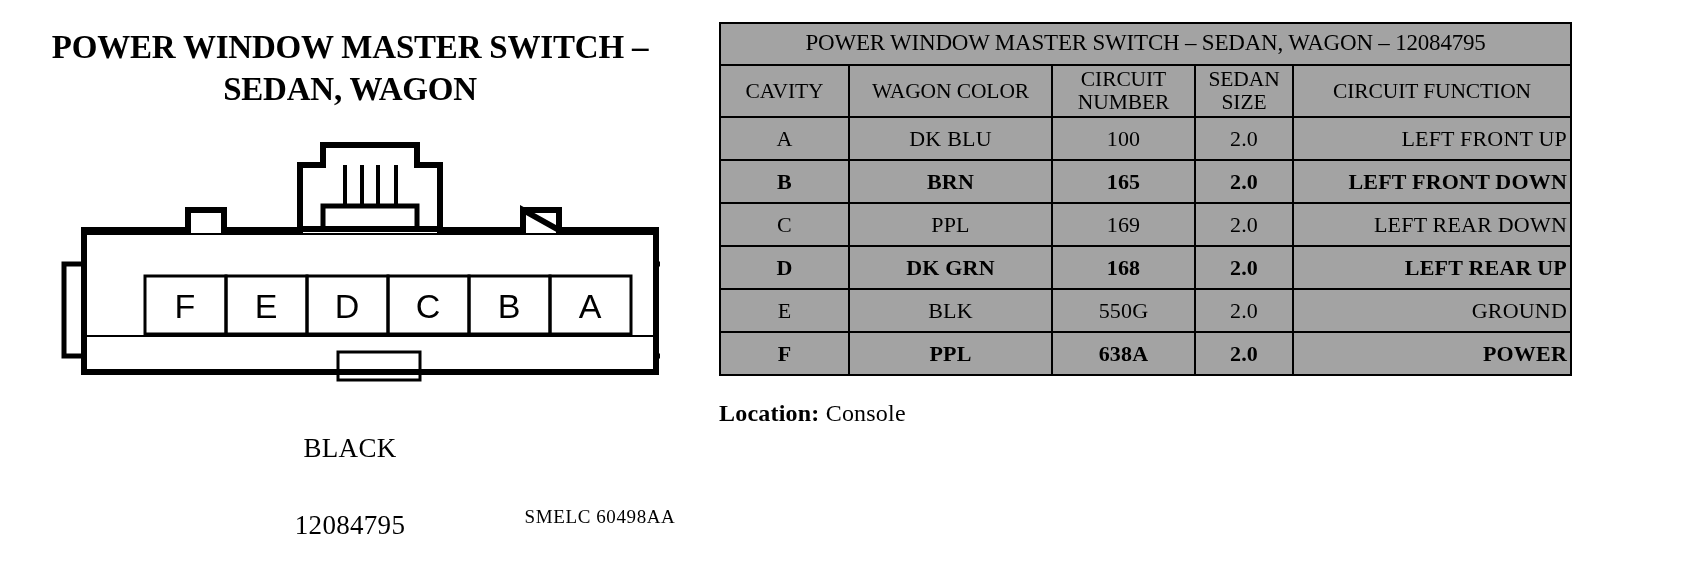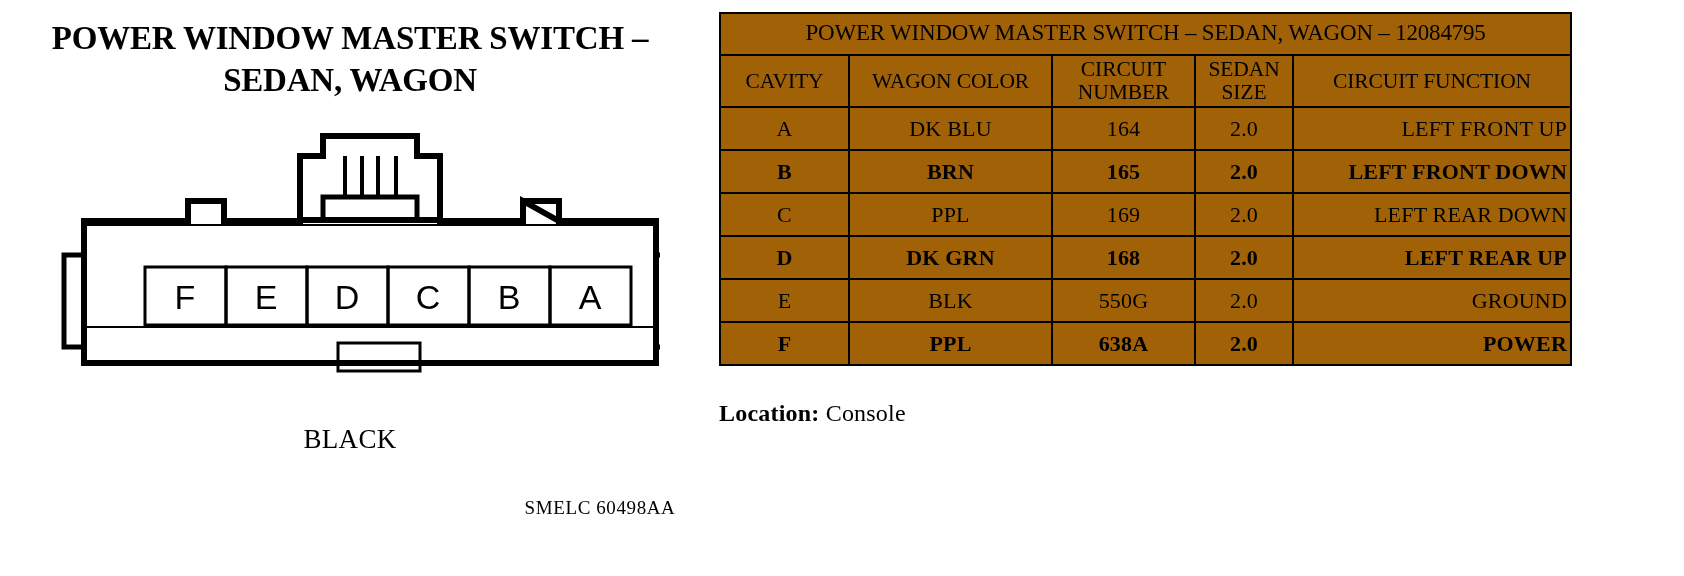--- a/index.html
+++ b/index.html
@@ -13,21 +13,21 @@
     position: relative;
     font-family: "Liberation Serif", "DejaVu Serif", serif;
     color: #000000;
     overflow: hidden;
   }
 
   
   #left-panel {
     position: absolute;
     left: 0;
-    top: 3px;
+    top: 12px;
     width: 700px;
     height: 496px;
   }
 
   #diagram-title {
     position: absolute;
     left: 0;
     top: 14px;
     width: 700px;
     text-align: center;
@@ -84,21 +84,22 @@
     position: absolute;
     left: 719px;
     top: 12px;
     width: 851px;
   }
 
   table.pinout {
     border-collapse: collapse;
     width: 851px;
     table-layout: fixed;
-    background: #a16207;
+    background: #a3a3a3;
+    margin-top: 10px;
   }
   table.pinout td, table.pinout th {
     border: 2px solid #000000;
     padding: 0;
     font-weight: normal;
     vertical-align: middle;
   }
 
   
   .tbl-title {
@@ -229,20 +230,21 @@
         <text x="287" y="194">D</text>
         <text x="368" y="194">C</text>
         <text x="449" y="194">B</text>
         <text x="530" y="194">A</text>
       </g>
     </svg>
   </div>
 
   <div id="connector-caption">
     <span>BLACK</span>
+    <span>12084795</span>
   </div>
 
   <div id="smelc-code">SMELC 60498AA</div>
 </div>
 
 <div id="table-panel">
   <table class="pinout">
     <colgroup>
       <col class="c-cavity">
         <col class="c-color">
@@ -265,21 +267,21 @@
           <span class="hl">SEDAN</span>
           <span class="hl">SIZE</span>
         </th>
         <th>CIRCUIT FUNCTION</th>
       </tr>
     </thead>
     <tbody class="tbl-body">
       <tr>
         <td>A</td>
         <td>DK BLU</td>
-        <td>164</td>
+        <td>100</td>
         <td>2.0</td>
         <td class="fn">LEFT FRONT UP</td>
       </tr>
       <tr class="heavy">
         <td>B</td>
         <td>BRN</td>
         <td>165</td>
         <td>2.0</td>
         <td class="fn">LEFT FRONT DOWN</td>
       </tr>

